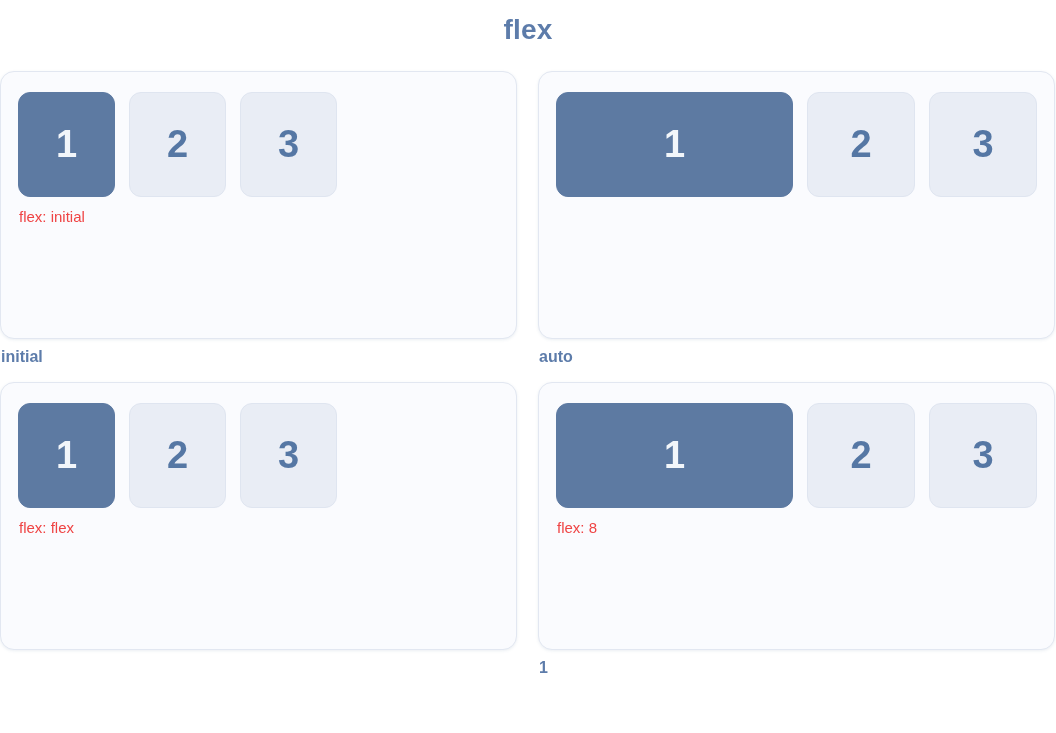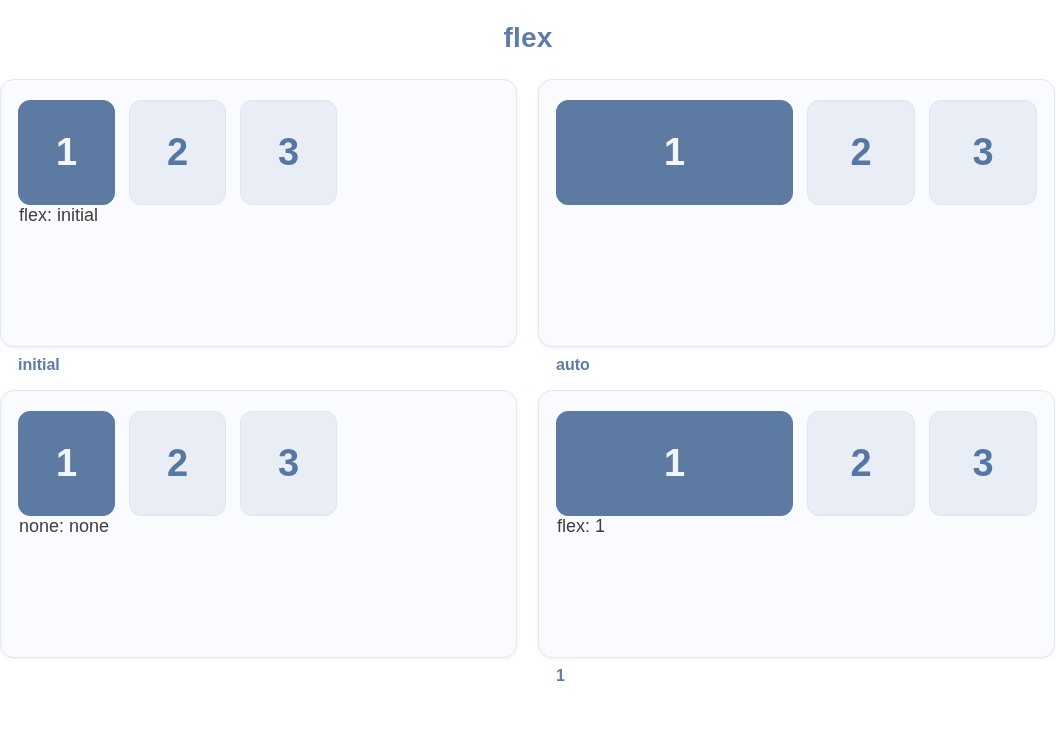--- a/index.html
+++ b/index.html
@@ -5,21 +5,21 @@
   * { box-sizing: border-box; }
   html, body { margin: 0; padding: 0; background: #ffffff; }
   body {
     width: 1056px; height: 733px;
     font-family: "Liberation Sans", sans-serif;
     overflow: hidden;
   }
   .page { width: 1056px; height: 733px; }
 
   .title {
-    margin: 16px;
+    margin: 8px;
     padding-top: 5px;
     height: 40px;
     text-align: center;
     font-size: 28px;
     line-height: 34px;
     font-weight: 700;
     color: #5d7caa;
     letter-spacing: 0.2px;
   }
 
@@ -60,29 +60,30 @@
   .box.primary {
     background: #5d7aa2;
     border-color: #5d7aa2;
     color: #f2f6fa;
   }
   
   .cell.grow .box.primary { flex: 1 1 auto; }
   .cell.grow .box:not(.primary) { flex: 0 0 auto; width: 108px; }
 
   .flex-label {
+    margin-top: 11px;
     padding-left: 1px;
-    font-size: 18px;
+    font-size: 15px;
     font-weight: 500;
-    color: #404040;
+    color: #ef4444;
   }
 
   .caption {
     margin-top: 9px;
-    padding-left: 18px;
+    padding-left: 1px;
     font-size: 16px;
     font-weight: 700;
     color: #5d7caa;
   }
 </style>
 </head>
 <body>
 
 <div class="page">
 
@@ -113,30 +114,30 @@
       <div class="caption">auto</div>
     </section>
 
     <section class="cell">
       <div class="panel">
         <div class="boxes">
           <div class="box primary">1</div>
           <div class="box">2</div>
           <div class="box">3</div>
         </div>
-        <div class="flex-label">none: none</div>
+        <div class="flex-label">flex: flex</div>
       </div>
     </section>
 
     <section class="cell grow">
       <div class="panel">
         <div class="boxes">
           <div class="box primary">1</div>
           <div class="box">2</div>
           <div class="box">3</div>
         </div>
-        <div class="flex-label">flex: 1</div>
+        <div class="flex-label">flex: 8</div>
       </div>
       <div class="caption">1</div>
     </section>
 
   </div>
 </div>
 
 </body></html>

